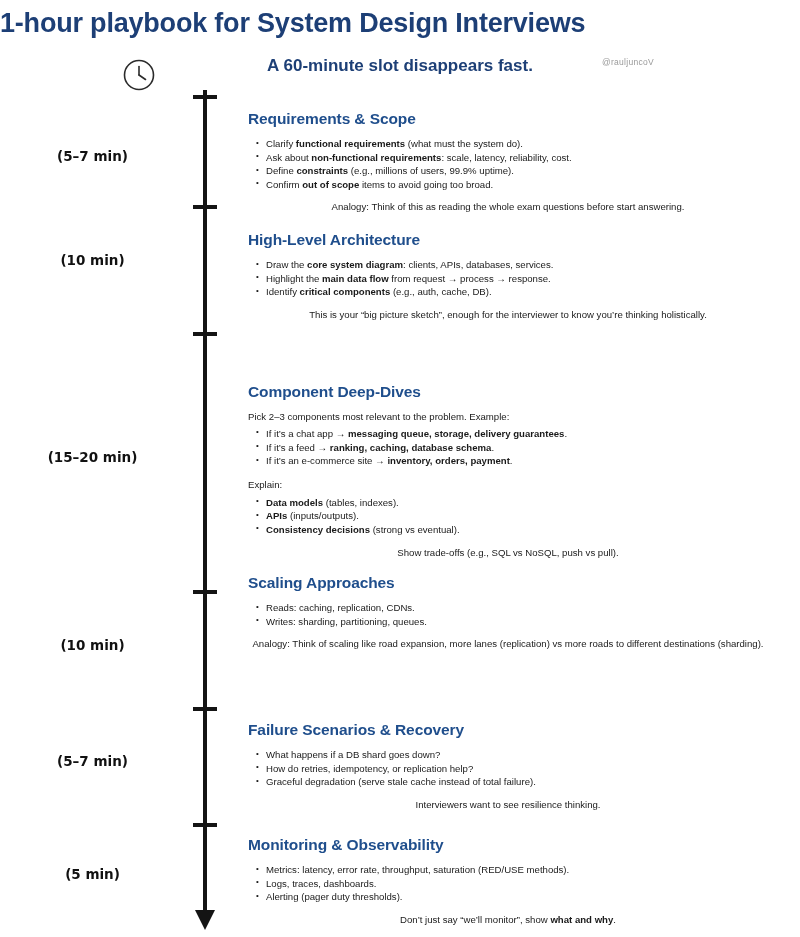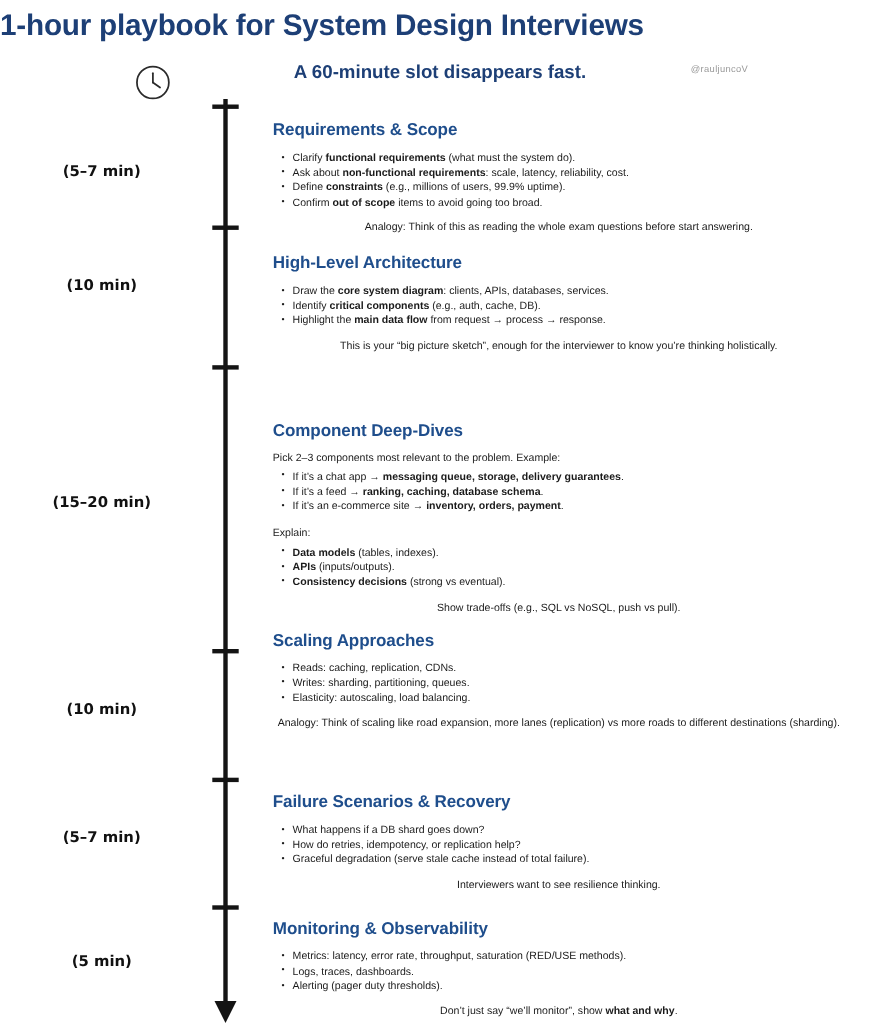--- a/index.html
+++ b/index.html
@@ -40,21 +40,20 @@
     font-weight: bold;
     color: #1d3f76;
   }
   .handle {
     position: absolute;
     top: 57px;
     left: 602px;
     font-size: 8.5px;
     color: #9a9a9a;
     letter-spacing: 0.3px;
-    margin-left: 26px;
   }
 
   
   .clock-icon {
     position: absolute;
     top: 58px;
     left: 122px;
     width: 34px;
     height: 34px;
   }
@@ -193,22 +192,22 @@
         <li><span>Ask about </span><b>non-functional requirements</b><span>: scale, latency, reliability, cost.</span></li>
         <li><span>Define </span><b>constraints</b><span> (e.g., millions of users, 99.9% uptime).</span></li>
         <li><span>Confirm </span><b>out of scope</b><span> items to avoid going too broad.</span></li>
       </ul>
       <p class="note">Analogy: Think of this as reading the whole exam questions before start answering.</p>
     </div>
     <div class="section" style="top: 231px;">
       <div class="sec-title">High-Level Architecture</div>
       <ul class="bullets">
         <li><span>Draw the </span><b>core system diagram</b><span>: clients, APIs, databases, services.</span></li>
+        <li><span>Highlight the </span><b>main data flow</b><span> from request → process → response.</span></li>
         <li><span>Identify </span><b>critical components</b><span> (e.g., auth, cache, DB).</span></li>
-        <li><span>Highlight the </span><b>main data flow</b><span> from request → process → response.</span></li>
       </ul>
       <p class="note">This is your “big picture sketch”, enough for the interviewer to know you’re thinking holistically.</p>
     </div>
     <div class="section" style="top: 383px;">
       <div class="sec-title">Component Deep-Dives</div>
       <p class="lead">Pick 2–3 components most relevant to the problem. Example:</p>
       <ul class="bullets">
         <li><span>If it’s a chat app → </span><b>messaging queue, storage, delivery guarantees</b><span>.</span></li>
         <li><span>If it’s a feed → </span><b>ranking, caching, database schema</b><span>.</span></li>
         <li><span>If it’s an e-commerce site → </span><b>inventory, orders, payment</b><span>.</span></li>
@@ -219,21 +218,20 @@
         <li><span></span><b>APIs</b><span> (inputs/outputs).</span></li>
         <li><span></span><b>Consistency decisions</b><span> (strong vs eventual).</span></li>
       </ul>
       <p class="note">Show trade-offs (e.g., SQL vs NoSQL, push vs pull).</p>
     </div>
     <div class="section" style="top: 574px;">
       <div class="sec-title">Scaling Approaches</div>
       <ul class="bullets">
         <li><span>Reads: caching, replication, CDNs.</span></li>
         <li><span>Writes: sharding, partitioning, queues.</span></li>
-        <li><span>Elasticity: autoscaling, load balancing.</span></li>
       </ul>
       <p class="note">Analogy: Think of scaling like road expansion, more lanes (replication) vs more roads to different destinations (sharding).</p>
     </div>
     <div class="section" style="top: 721px;">
       <div class="sec-title">Failure Scenarios &amp; Recovery</div>
       <ul class="bullets">
         <li><span>What happens if a DB shard goes down?</span></li>
         <li><span>How do retries, idempotency, or replication help?</span></li>
         <li><span>Graceful degradation (serve stale cache instead of total failure).</span></li>
       </ul>

